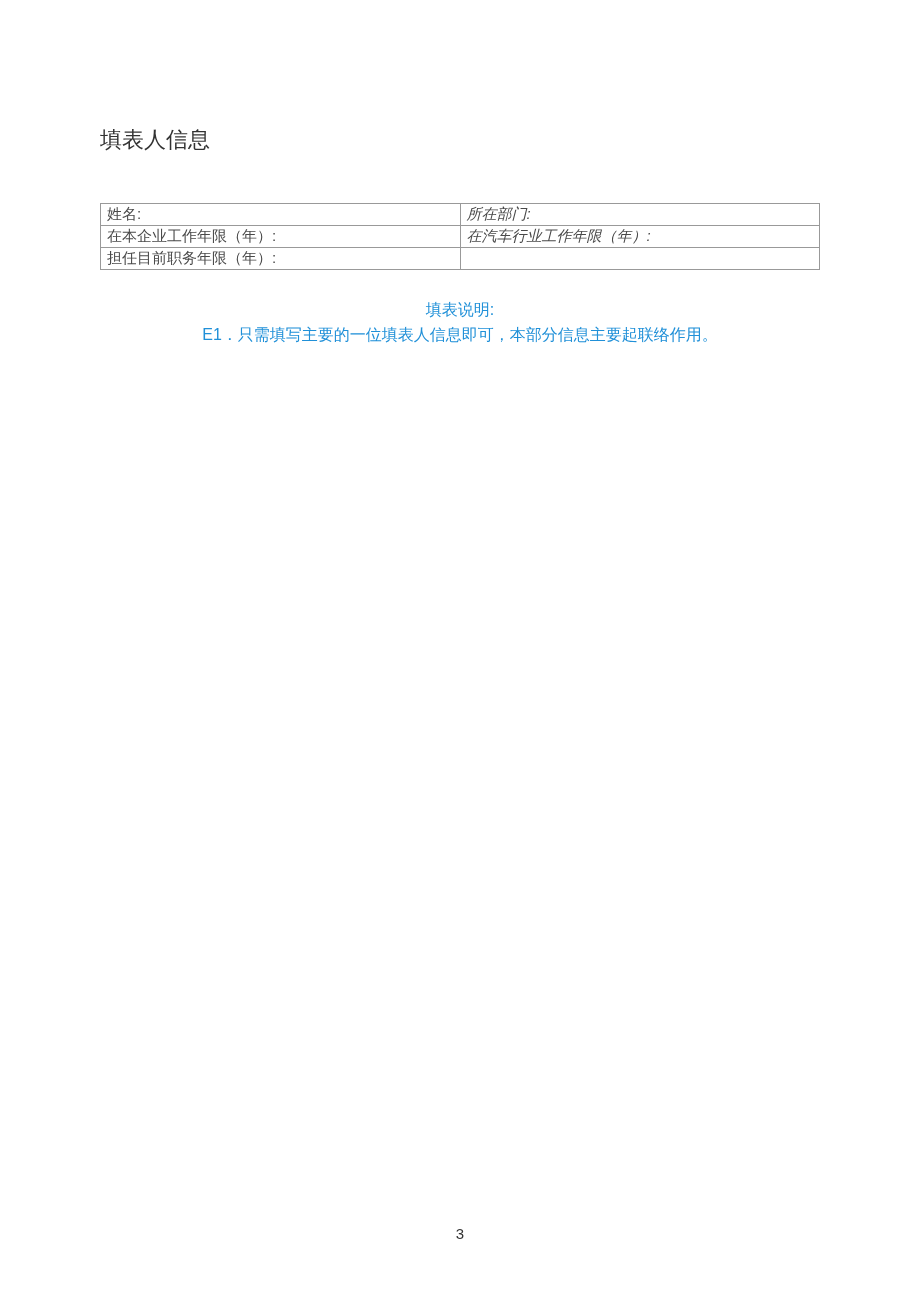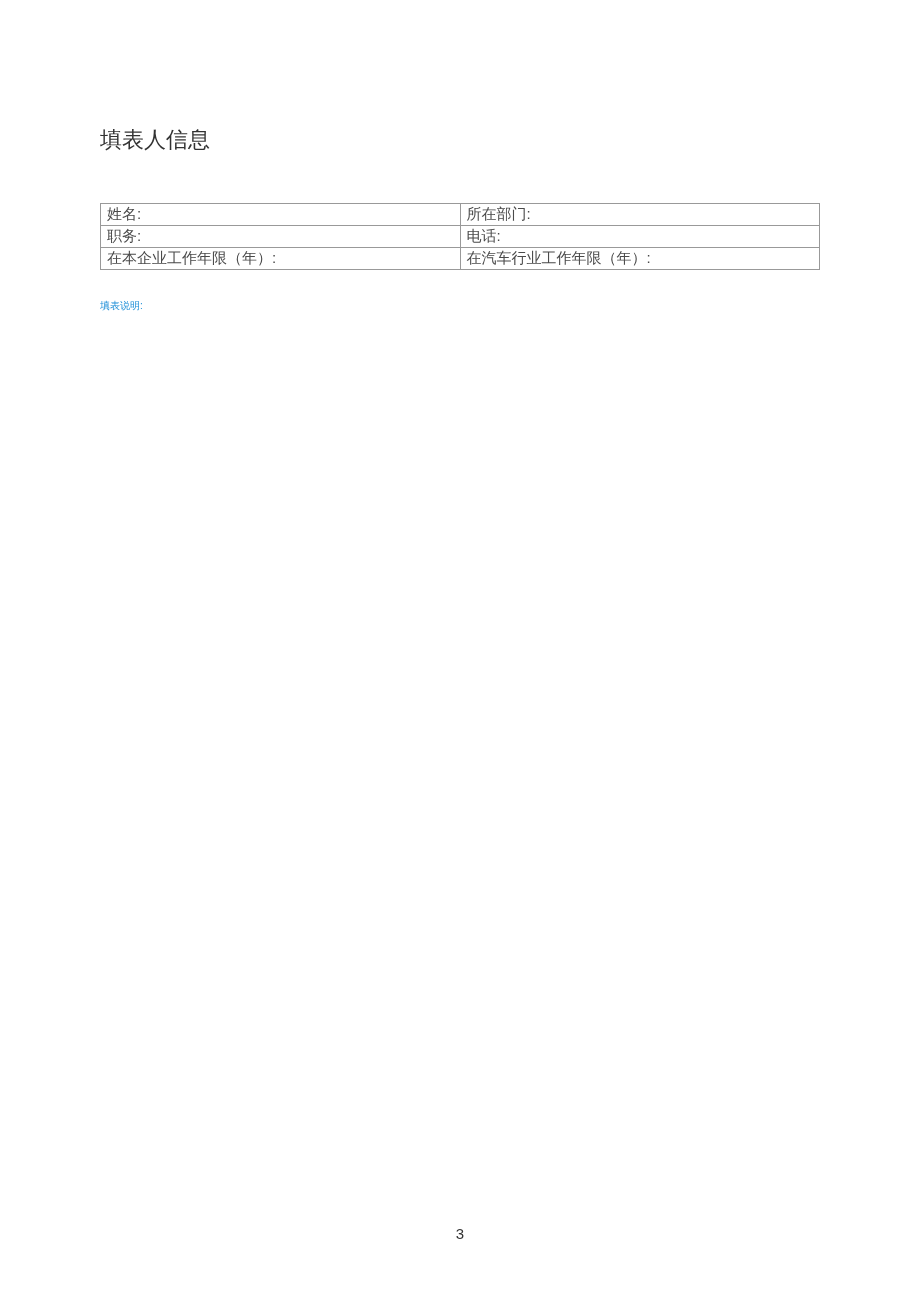--- a/index.html
+++ b/index.html
@@ -35,28 +35,30 @@
       font-size: 15px;
       color: #4a4a4a;
       height: 22px;
       vertical-align: middle;
     }
     .info-table td:first-child {
       width: 50%;
     }
     .info-table td:last-child {
       width: 50%;
+      font-style: italic;
     }
     .instructions {
       margin-top: 28px;
     }
     .instruction-line {
       color: #2090d8;
-      font-size: 10px;
+      font-size: 16px;
       line-height: 1.55;
+      text-align: center;
     }
     .page-number {
       position: absolute;
       bottom: 60px;
       left: 0;
       right: 0;
       text-align: center;
       font-size: 15px;
       color: #333333;
     }
@@ -67,28 +69,29 @@
 <div class="page-content">
   <h2 class="section-title">填表人信息</h2>
 
   <table class="info-table">
     <tbody>
       <tr>
         <td>姓名:</td>
         <td>所在部门:</td>
       </tr>
       <tr>
-        <td>职务:</td>
-        <td>电话:</td>
+        <td>在本企业工作年限（年）:</td>
+        <td>在汽车行业工作年限（年）:</td>
       </tr>
       <tr>
-        <td>在本企业工作年限（年）:</td>
-        <td>在汽车行业工作年限（年）:</td>
+        <td>担任目前职务年限（年）:</td>
+        <td></td>
       </tr>
     </tbody>
   </table>
 
   <div class="instructions">
     <div class="instruction-line">填表说明:</div>
+    <div class="instruction-line">E1．只需填写主要的一位填表人信息即可，本部分信息主要起联络作用。</div>
   </div>
 </div>
 
 <div class="page-number">3</div>
 
 </body></html>

